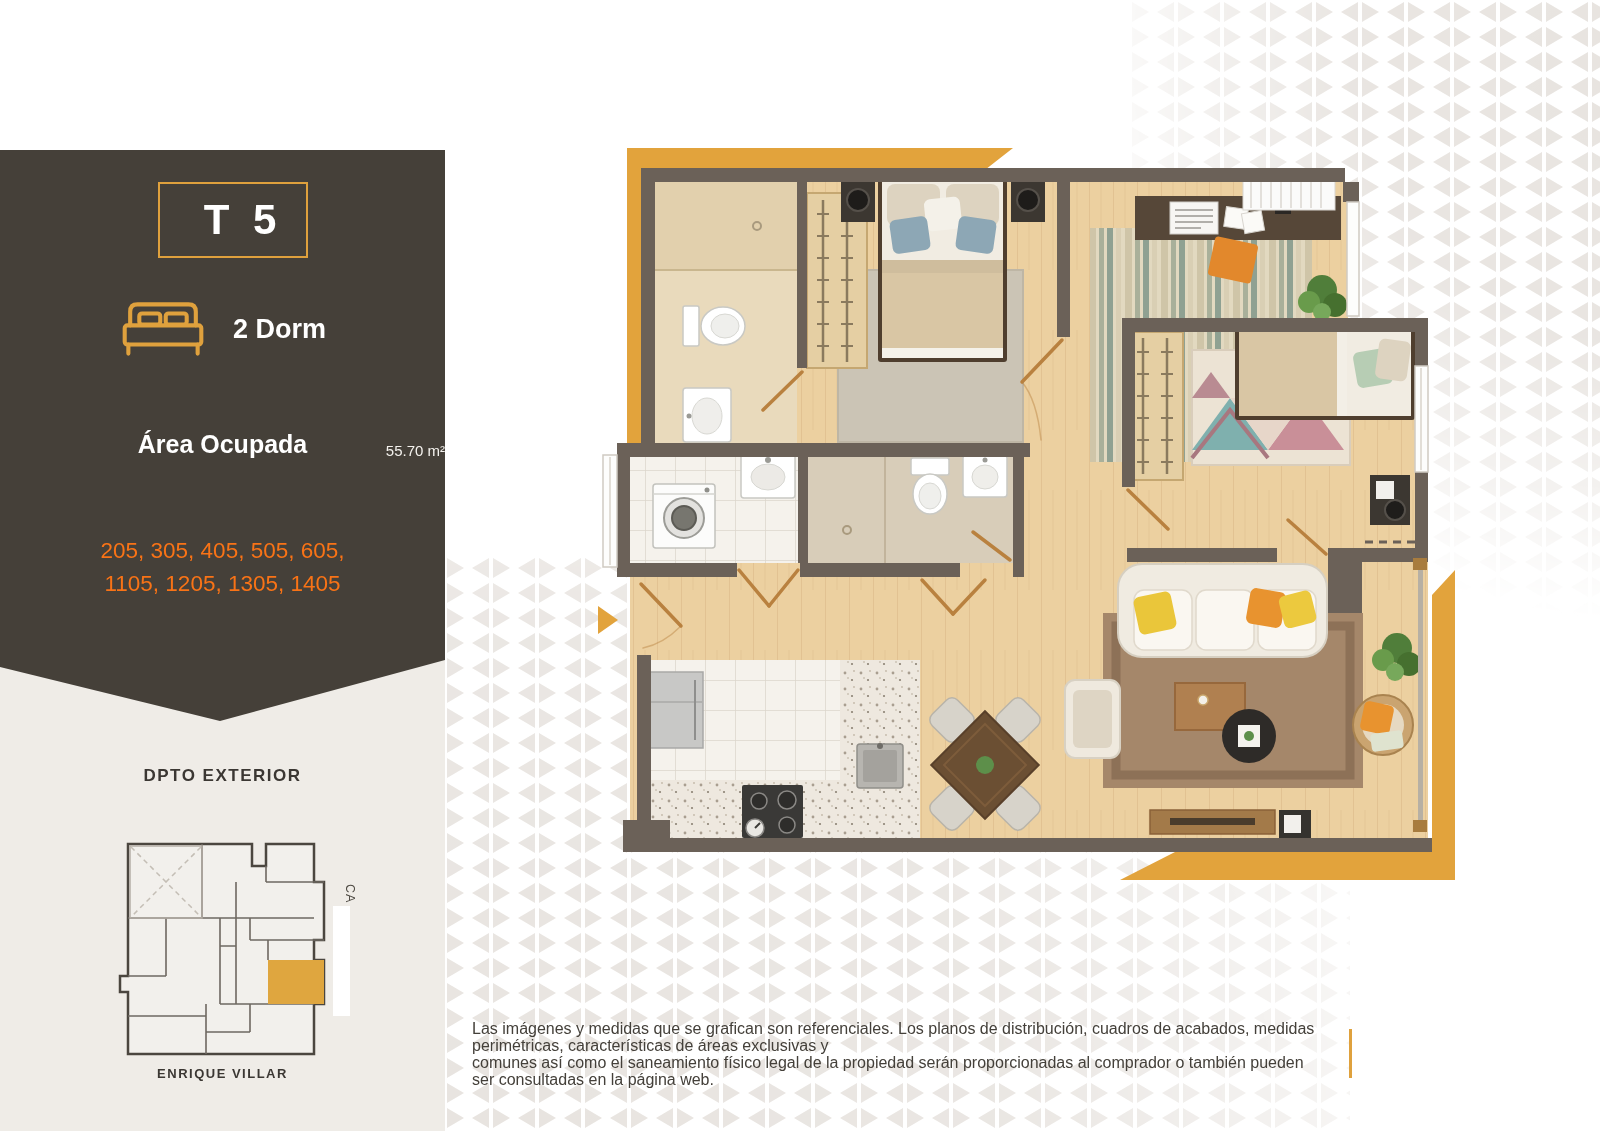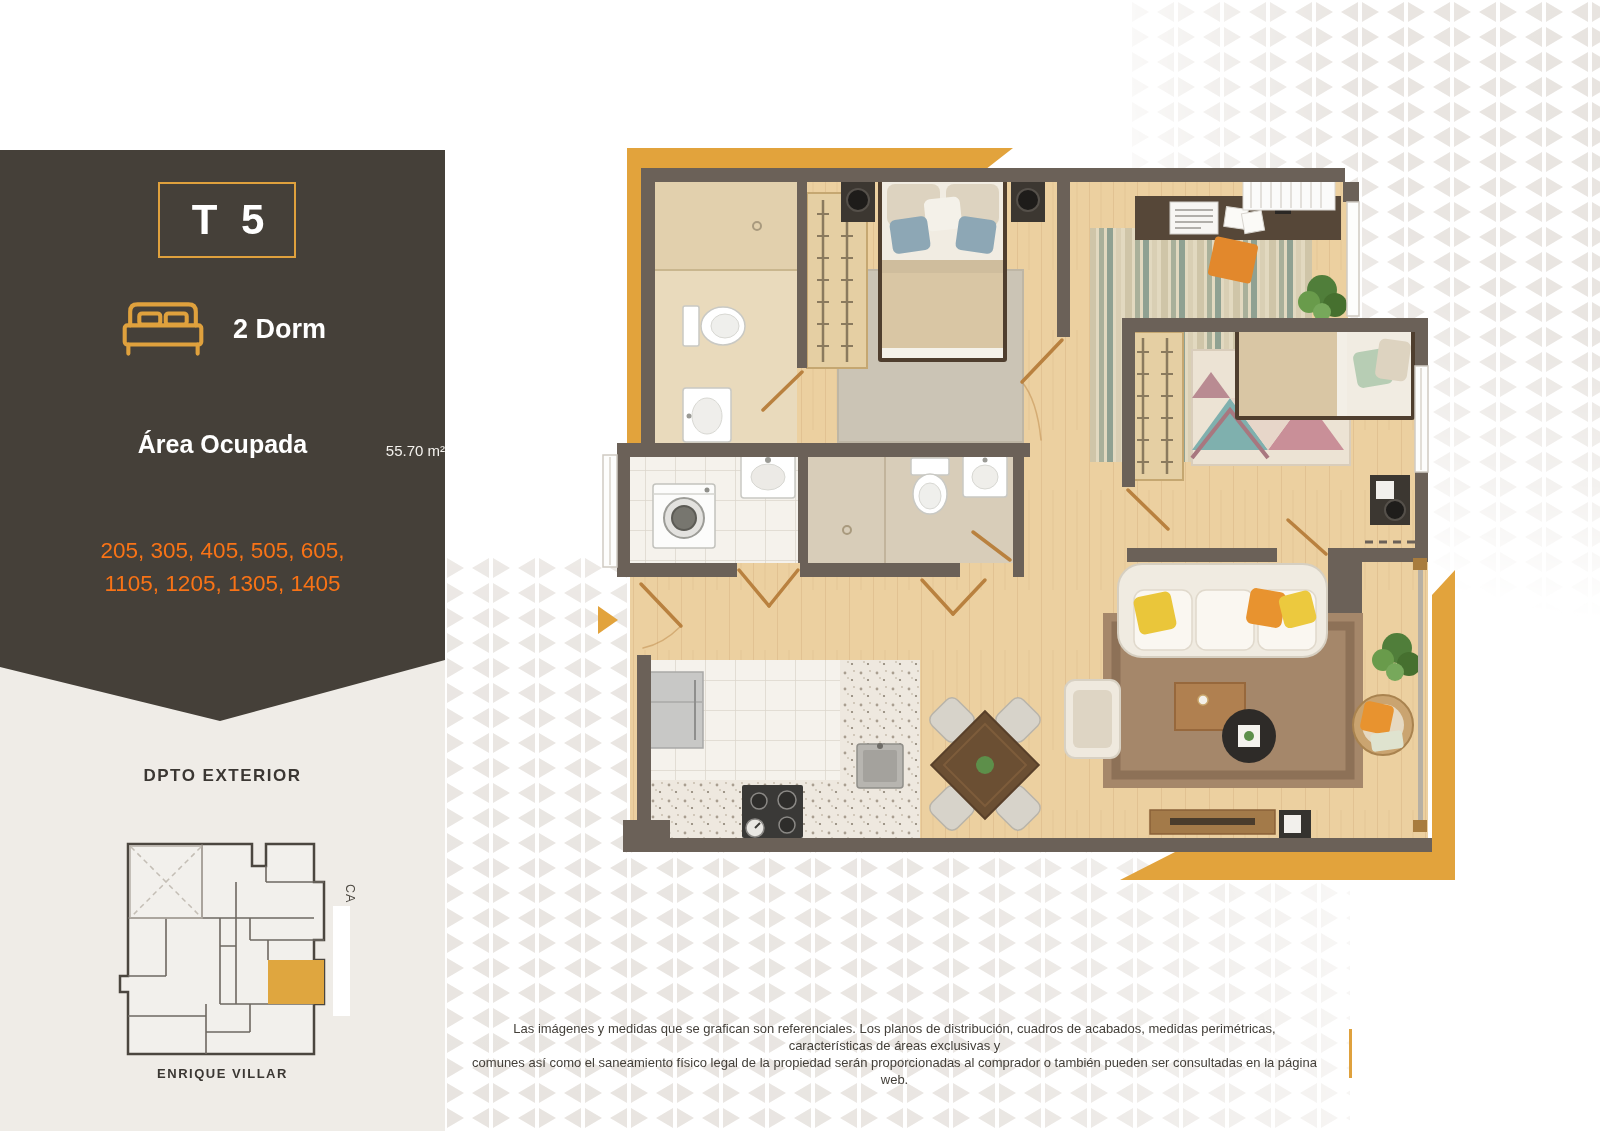--- a/index.html
+++ b/index.html
@@ -4,33 +4,33 @@
 <style>
   html,body{margin:0;padding:0;background:#fff;}
   .canvas{position:relative;width:1600px;height:1131px;overflow:hidden;background:#fff;
           font-family:"Liberation Sans", sans-serif;}
   .abs{position:absolute;}
   
   .side-panel{left:0;top:150px;width:445px;height:572px;background:#454039;z-index:3;
     clip-path:polygon(0 0,445px 0,445px 510px,220px 571px,0 517px);}
   .t5-box{position:absolute;left:158px;top:32px;width:126px;height:72px;border:2px solid #DFA13D;
     display:flex;align-items:center;justify-content:center;color:#fff;font-size:42px;font-weight:bold;
-    letter-spacing:6px;padding-left:8px;}
+    letter-spacing:6px;padding-left:20px;}
   .bed-row{position:absolute;top:148px;left:0;width:445px;display:flex;align-items:center;justify-content:center;gap:26px;}
   .bed-label{color:#fff;font-size:27px;font-weight:bold;}
   .p-title{position:absolute;left:0;width:445px;text-align:center;color:#fff;font-size:25px;font-weight:bold;margin-top:28px;}
   .p-value{position:absolute;left:0;width:445px;text-align:right;color:#f4f2ee;font-size:15px;}
   .depts{position:absolute;left:0;top:384px;width:445px;text-align:center;color:#f97316;font-size:22.5px;line-height:33px;}
   
   .beige-col{left:0;top:555px;width:445px;height:576px;background:#EFECE7;z-index:1;}
   .dpto-label{left:0;top:766px;width:445px;text-align:center;color:#3b3733;font-size:17px;font-weight:bold;
     letter-spacing:1.5px;z-index:3;}
   .enrique-label{left:0;top:1066px;width:445px;text-align:center;color:#3b3733;font-size:13px;font-weight:bold;
     letter-spacing:1.5px;z-index:3;}
-  .disclaimer{left:472px;top:1020px;width:845px;text-align:center;color:#44403a;font-size:13px;line-height:17px;z-index:4;}
+  .disclaimer{left:472px;top:1020px;width:845px;text-align:left;color:#44403a;font-size:16px;line-height:17px;z-index:4;}
   .orange-divider{left:1349px;top:1029px;width:3px;height:49px;background:#DFA13D;z-index:4;}
   .z0{z-index:0}.z2{z-index:2}.z3{z-index:3}
 </style>
 </head>
 <body>
 
 <div class="canvas">
 
   <svg class="abs z0" style="left:1130px;top:0;" width="470" height="900">
     <defs>

